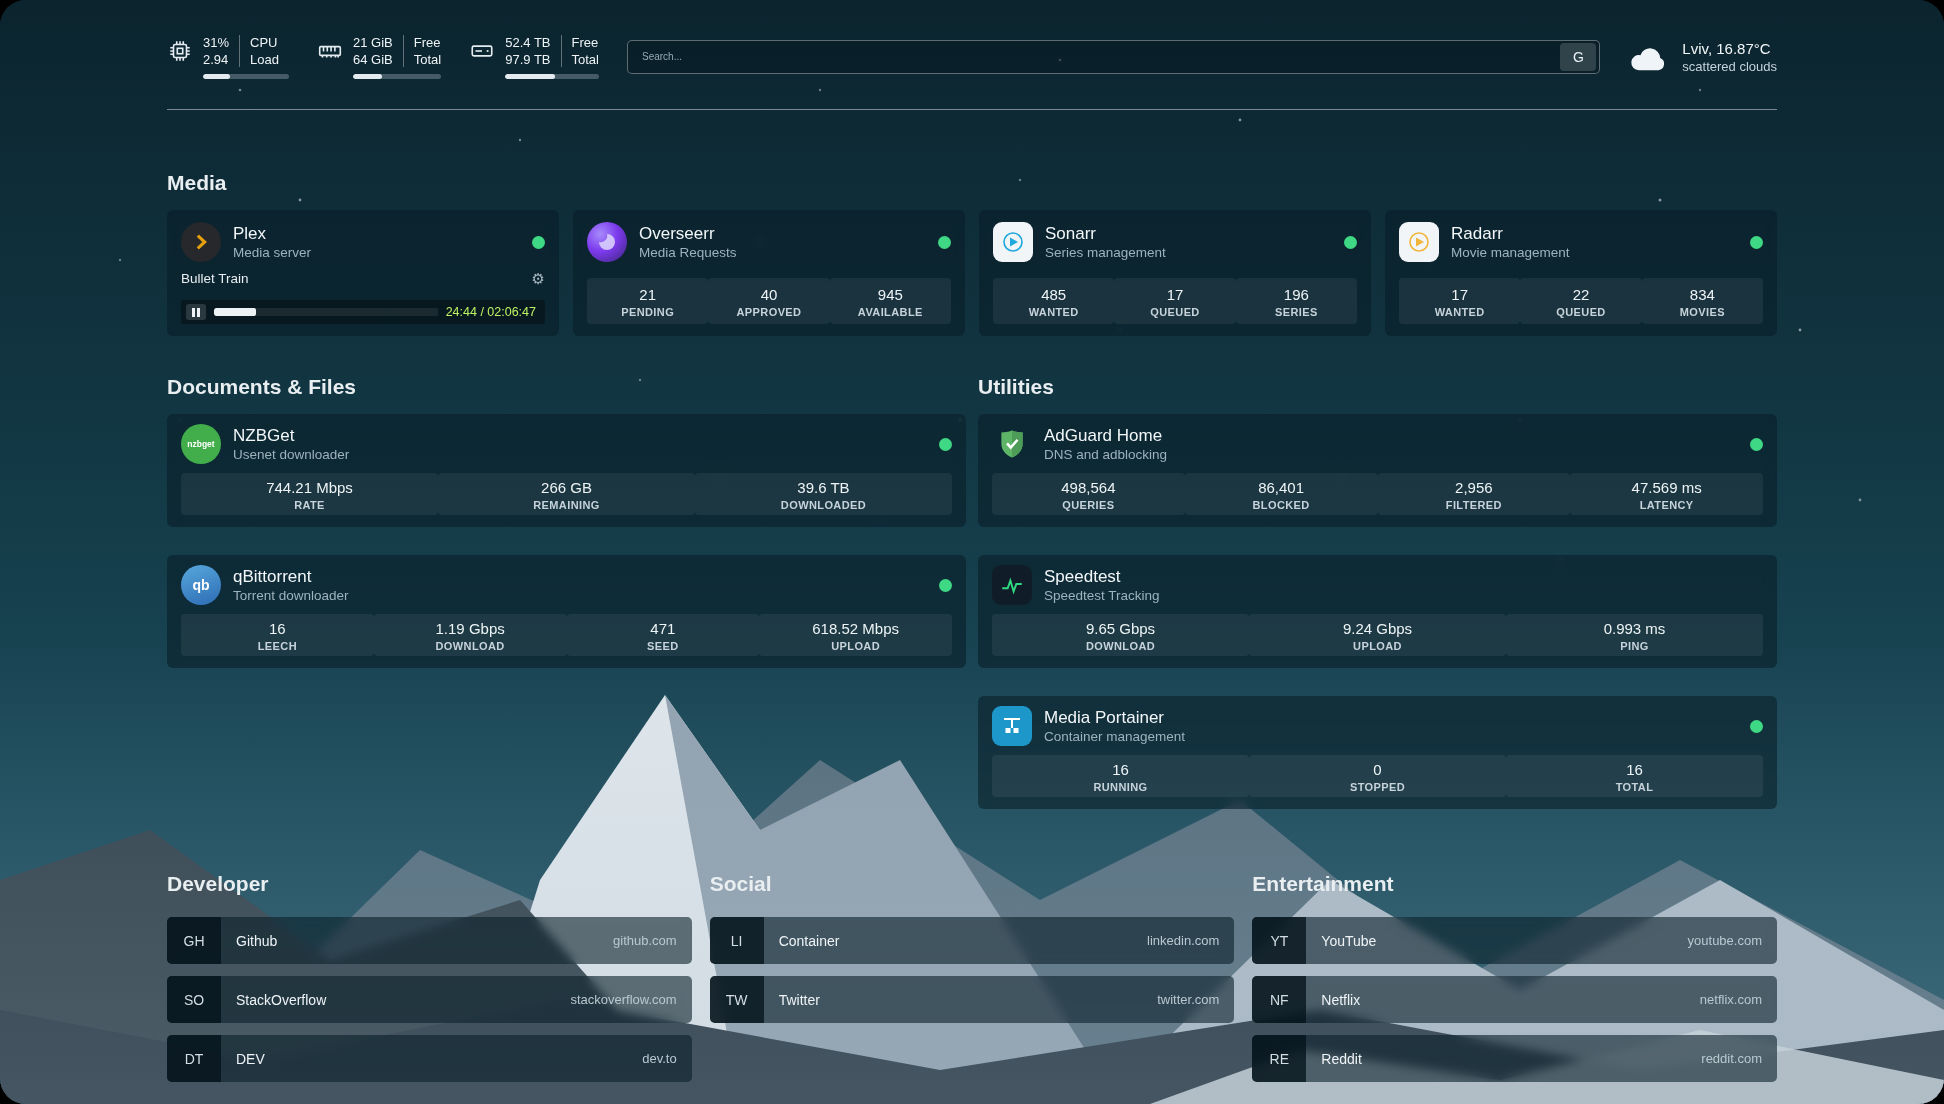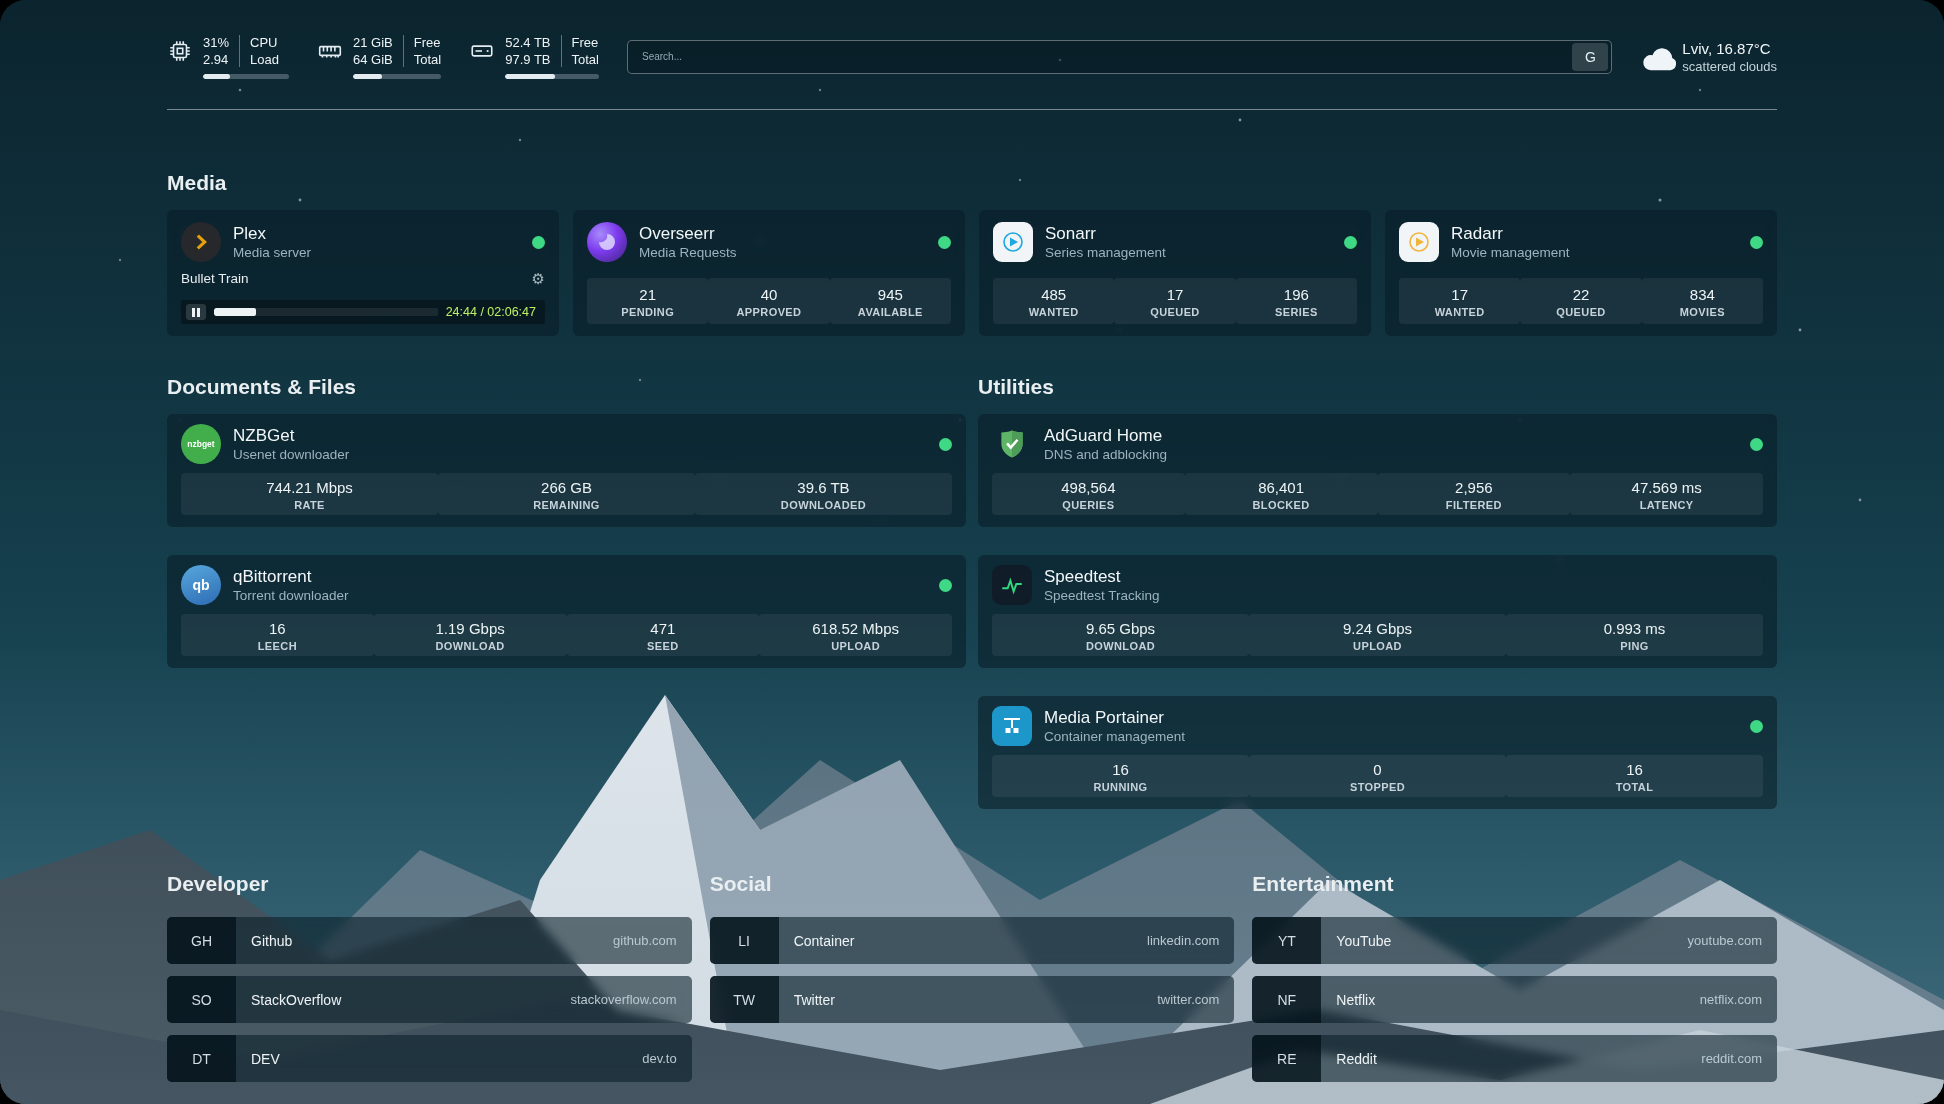--- a/index.html
+++ b/index.html
@@ -23,21 +23,21 @@
   .hbar .fill{height:100%;background:#e4ebf0;border-radius:3px;}
 
   .search{flex:1;display:flex;align-items:center;height:34px;margin:0 28px;
     background:rgba(8,26,34,.55);border:1px solid rgba(255,255,255,.35);border-radius:5px;box-sizing:border-box;}
   .search input{flex:1;height:100%;background:transparent;border:none;outline:none;color:#e8f0f3;
     font-size:10px;padding:0 14px;font-family:inherit;}
   .search input::placeholder{color:#97abb5;}
   .g-btn{width:36px;height:28px;margin-right:3px;border:none;border-radius:4px;cursor:pointer;
     background:rgba(255,255,255,.16);color:#e8f0f3;font-size:14px;font-family:inherit;}
 
-  .weather{display:flex;align-items:center;}
+  .weather{display:flex;align-items:center;gap:12px;}
   .weather-icon{line-height:0;}
   .weather-loc{font-size:15px;color:#f1f6f8;line-height:19px;}
   .weather-cond{font-size:13px;color:#c4d3da;line-height:17px;}
 
   .rule{border:none;border-top:1px solid rgba(255,255,255,.45);margin:30px 0 0;}
 
   
   .sec-title{font-size:21px;font-weight:600;color:#e9eef1;margin:0 0 14px;line-height:26px;}
   .media-section{margin-top:60px;}
   .media-grid{display:grid;grid-template-columns:repeat(4,1fr);gap:14px;}
@@ -91,21 +91,21 @@
   .qb-icon{background:linear-gradient(160deg,#58a8dd,#2d6cb4);border-radius:50%;color:#fff;font-size:14px;font-weight:700;}
   .fb-icon{background:linear-gradient(140deg,#56aede,#2b7cb4);}
   .fb-dot{width:13px;height:13px;border-radius:50%;background:#fff;}
   .speedtest-icon{background:#101d28;}
   .portainer-icon{background:#1d97c9;}
 
   
   .bm-rows{display:flex;flex-direction:column;gap:12px;margin-top:20px;}
   .bm-row{display:flex;align-items:center;height:47px;background:rgba(10,31,41,.6);border-radius:5px;
     overflow:hidden;cursor:pointer;backdrop-filter:blur(5px);}
-  .bm-abbr{width:69px;height:47px;flex:none;background:rgba(3,17,24,.75);color:#d3dde3;font-size:14px;
+  .bm-abbr{width:54px;height:47px;flex:none;background:rgba(3,17,24,.75);color:#d3dde3;font-size:14px;
     display:flex;align-items:center;justify-content:center;}
   .bm-name{font-size:14px;color:#eef3f6;margin-left:15px;}
   .bm-url{font-size:13px;color:#b9c8d0;margin-left:auto;margin-right:15px;}
 </style>
 </head>
 <body>
 
 <div class="page">
 
   <svg class="bg" viewBox="0 0 1944 1104" preserveAspectRatio="none">

